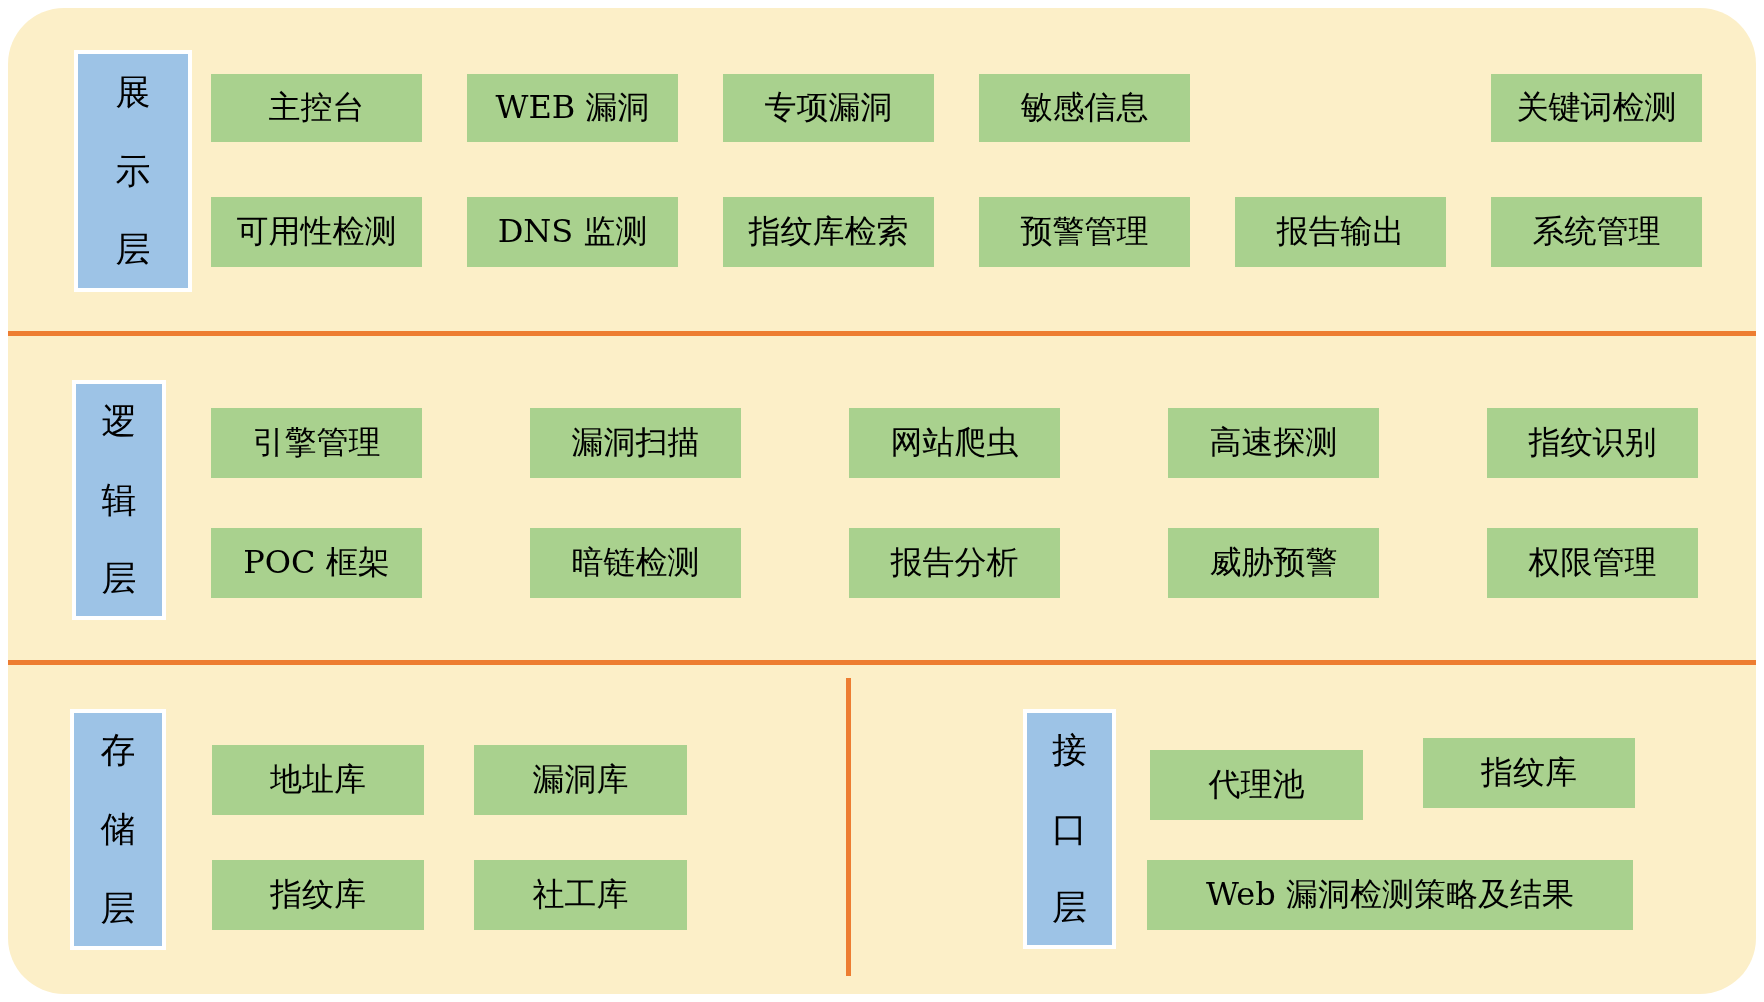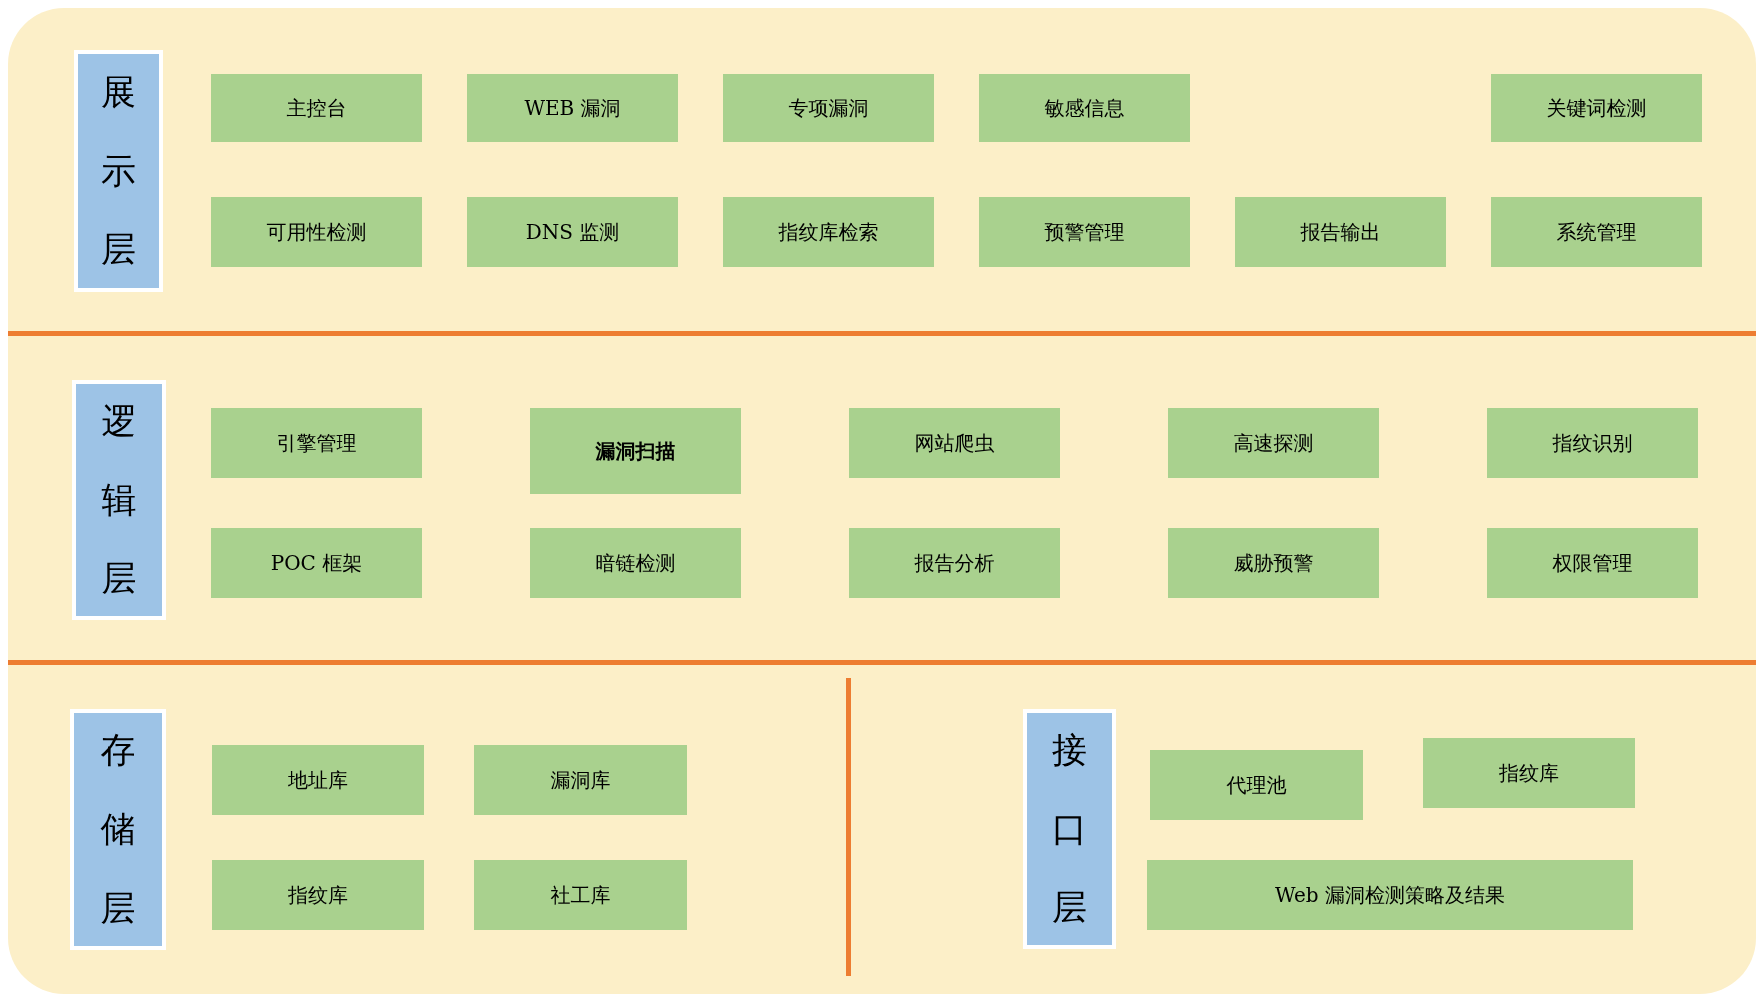--- a/index.html
+++ b/index.html
@@ -38,31 +38,31 @@
   .layer-label .vtext{
     width:1em;
     word-break:break-all;
     line-height:2.25;
     text-align:center;
   }
   .module{
     position:absolute;
     background:#A9D18E;
     display:flex;align-items:center;justify-content:center;
-    font-size:20px;
+    font-size:32px;
     white-space:nowrap;
   }
 </style>
 </head>
 <body>
 
 <div class="stage">
   <div class="panel"></div>
 
-  <div class="layer-label" style="left:74px;top:50px;width:89px;height:242px;">
+  <div class="layer-label" style="left:74px;top:50px;width:118px;height:242px;">
     <span class="vtext">展示层</span>
   </div>
 
   <div class="module" style="left:211px;top:74px;width:211px;height:68px;">主控台</div>
   <div class="module" style="left:467px;top:74px;width:211px;height:68px;">WEB 漏洞</div>
   <div class="module" style="left:723px;top:74px;width:211px;height:68px;">专项漏洞</div>
   <div class="module" style="left:979px;top:74px;width:211px;height:68px;">敏感信息</div>
   <div class="module" style="left:1491px;top:74px;width:211px;height:68px;">关键词检测</div>
 
   <div class="module" style="left:211px;top:197px;width:211px;height:70px;">可用性检测</div>
@@ -72,21 +72,21 @@
   <div class="module" style="left:1235px;top:197px;width:211px;height:70px;">报告输出</div>
   <div class="module" style="left:1491px;top:197px;width:211px;height:70px;">系统管理</div>
 
   <div class="hline" style="top:331px;"></div>
 
   <div class="layer-label" style="left:72px;top:380px;width:94px;height:240px;">
     <span class="vtext">逻辑层</span>
   </div>
 
   <div class="module" style="left:211px;top:408px;width:211px;height:70px;">引擎管理</div>
-  <div class="module" style="left:530px;top:408px;width:211px;height:86px;font-weight:bold;">漏洞扫描</div>
+  <div class="module" style="left:530px;top:408px;width:211px;height:70px;">漏洞扫描</div>
   <div class="module" style="left:849px;top:408px;width:211px;height:70px;">网站爬虫</div>
   <div class="module" style="left:1168px;top:408px;width:211px;height:70px;">高速探测</div>
   <div class="module" style="left:1487px;top:408px;width:211px;height:70px;">指纹识别</div>
 
   <div class="module" style="left:211px;top:528px;width:211px;height:70px;">POC 框架</div>
   <div class="module" style="left:849px;top:528px;width:211px;height:70px;">报告分析</div>
   <div class="module" style="left:530px;top:528px;width:211px;height:70px;">暗链检测</div>
   <div class="module" style="left:1168px;top:528px;width:211px;height:70px;">威胁预警</div>
   <div class="module" style="left:1487px;top:528px;width:211px;height:70px;">权限管理</div>
 

